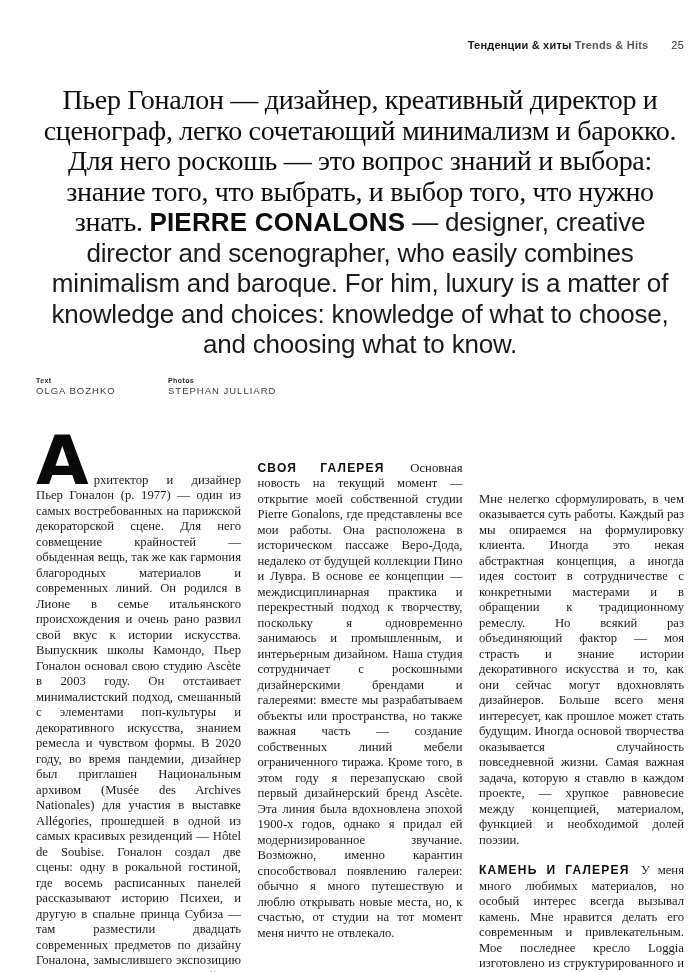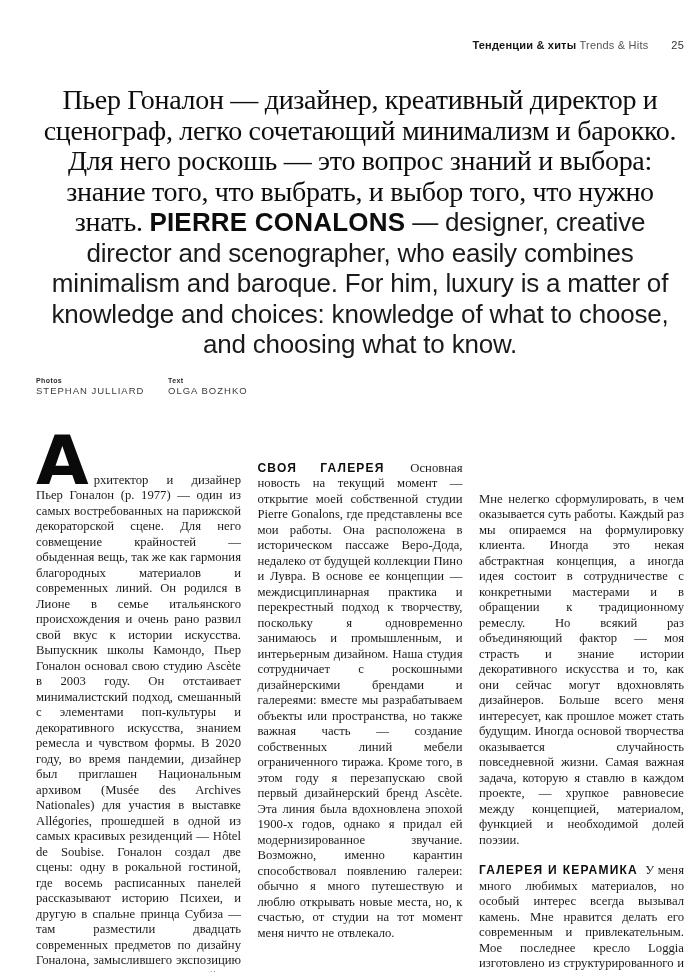--- a/index.html
+++ b/index.html
@@ -24,21 +24,21 @@
     display: flex;
     justify-content: flex-end;
     align-items: baseline;
     font-family: "Liberation Sans", sans-serif;
     font-size: 11px;
     letter-spacing: 0.2px;
     line-height: 1;
   }
   .runhead .section { white-space: nowrap; }
   .runhead .section .ru { font-weight: 700; color: #161616; text-align: right; }
-  .runhead .section .en { font-weight: 400; color: #555555; }
+  .runhead .section .en { font-weight: 700; color: #555555; }
   .runhead .pagenum {
     margin-left: 23px;
     color: #333333;
     font-weight: 400;
   }
 
   
   h1.headline {
     margin: 33px 0 0 0;
     width: 648px;
@@ -135,39 +135,39 @@
     <div class="section">
       <span class="ru">Тенденции &amp; хиты</span><span class="en"> Trends &amp; Hits</span>
     </div>
     <div class="pagenum">25</div>
   </div>
 
   <h1 class="headline"><span class="ru">Пьер Гоналон — дизайнер, креативный директор и сценограф, легко сочетающий минимализм и барокко. Для него роскошь — это вопрос знаний и выбора: знание того, что выбрать, и выбор того, что нужно знать. </span><span class="en-bold">PIERRE CONALONS</span><span class="en"> — designer, creative director and scenographer, who easily combines minimalism and baroque. For him, luxury is a matter of knowledge and choices: knowledge of what to choose, and choosing what to know.</span></h1>
 
   <div class="byline">
     <div class="credit">
+      <div class="label">Text</div>
+      <div class="name">OLGA BOZHKO</div>
+    </div>
+    <div class="credit">
       <div class="label">Photos</div>
       <div class="name">STEPHAN JULLIARD</div>
-    </div>
-    <div class="credit">
-      <div class="label">Text</div>
-      <div class="name">OLGA BOZHKO</div>
     </div>
   </div>
 
   <div class="columns">
 
     <div class="col">
       <p><span class="dropcap">А</span><span>рхитектор и дизайнер Пьер Гоналон (р. 1977) — один из самых востребованных на парижской декораторской сцене. Для него совмещение крайностей — обыденная вещь, так же как гармония благородных материалов и современных линий. Он родился в Лионе в семье итальянского происхождения и очень рано развил свой вкус к истории искусства. Выпускник школы Камондо, Пьер Гоналон основал свою студию Ascète в 2003 году. Он отстаивает минималистский подход, смешанный с элементами поп-культуры и декоративного искусства, знанием ремесла и чувством формы. В 2020 году, во время пандемии, дизайнер был приглашен Национальным архивом (Musée des Archives Nationales) для участия в выставке Allégories, прошедшей в одной из самых красивых резиденций — Hôtel de Soubise. Гоналон создал две сцены: одну в рокальной гостиной, где восемь расписанных панелей рассказывают историю Психеи, и другую в спальне принца Субиза — там разместили двадцать современных предметов по дизайну Гоналона, замыслившего экспозицию как диалог супермодного дизайна с историческими интерьерами XVIII века.</span></p>
     </div>
 
     <div class="col">
       <p><span class="colhead">СВОЯ ГАЛЕРЕЯ</span><span> Основная новость на текущий момент — открытие моей собственной студии Pierre Gonalons, где представлены все мои работы. Она расположена в историческом пассаже Веро-Дода, недалеко от будущей коллекции Пино и Лувра. В основе ее концепции — междисциплинарная практика и перекрестный подход к творчеству, поскольку я одновременно занимаюсь и промышленным, и интерьерным дизайном. Наша студия сотрудничает с роскошными дизайнерскими брендами и галереями: вместе мы разрабатываем объекты или пространства, но также важная часть — создание собственных линий мебели ограниченного тиража. Кроме того, в этом году я перезапускаю свой первый дизайнерский бренд Ascète. Эта линия была вдохновлена эпохой 1900-х годов, однако я придал ей модернизированное звучание. Возможно, именно карантин способствовал появлению галереи: обычно я много путешествую и люблю открывать новые места, но, к счастью, от студии на тот момент меня ничто не отвлекало.</span></p>
     </div>
 
     <div class="col col-right">
       <p>Мне нелегко сформулировать, в чем оказывается суть работы. Каждый раз мы опираемся на формулировку клиента. Иногда это некая абстрактная концепция, а иногда идея состоит в сотрудничестве с конкретными мастерами и в обращении к традиционному ремеслу. Но всякий раз объединяющий фактор — моя страсть и знание истории декоративного искусства и то, как они сейчас могут вдохновлять дизайнеров. Больше всего меня интересует, как прошлое может стать будущим. Иногда основой творчества оказывается случайность повседневной жизни. Самая важная задача, которую я ставлю в каждом проекте, — хрупкое равновесие между концепцией, материалом, функцией и необходимой долей поэзии.</p>
-      <p><span class="colhead">ГАЛЕРЕЯ И КЕРАМИКА</span><span> У меня много любимых материалов, но особый интерес всегда вызывал камень. Мне нравится делать его современным и привлекательным. Мое последнее кресло Loggia изготовлено из структурированного и переработанного мрамора. Это уникальное изобретение, ставшее возможным благодаря французской</span></p>
+      <p><span class="colhead">КАМЕНЬ И ГАЛЕРЕЯ</span><span> У меня много любимых материалов, но особый интерес всегда вызывал камень. Мне нравится делать его современным и привлекательным. Мое последнее кресло Loggia изготовлено из структурированного и переработанного мрамора. Это уникальное изобретение, ставшее возможным благодаря французской</span></p>
     </div>
 
   </div>
 
 </div>
 
 </body></html>

